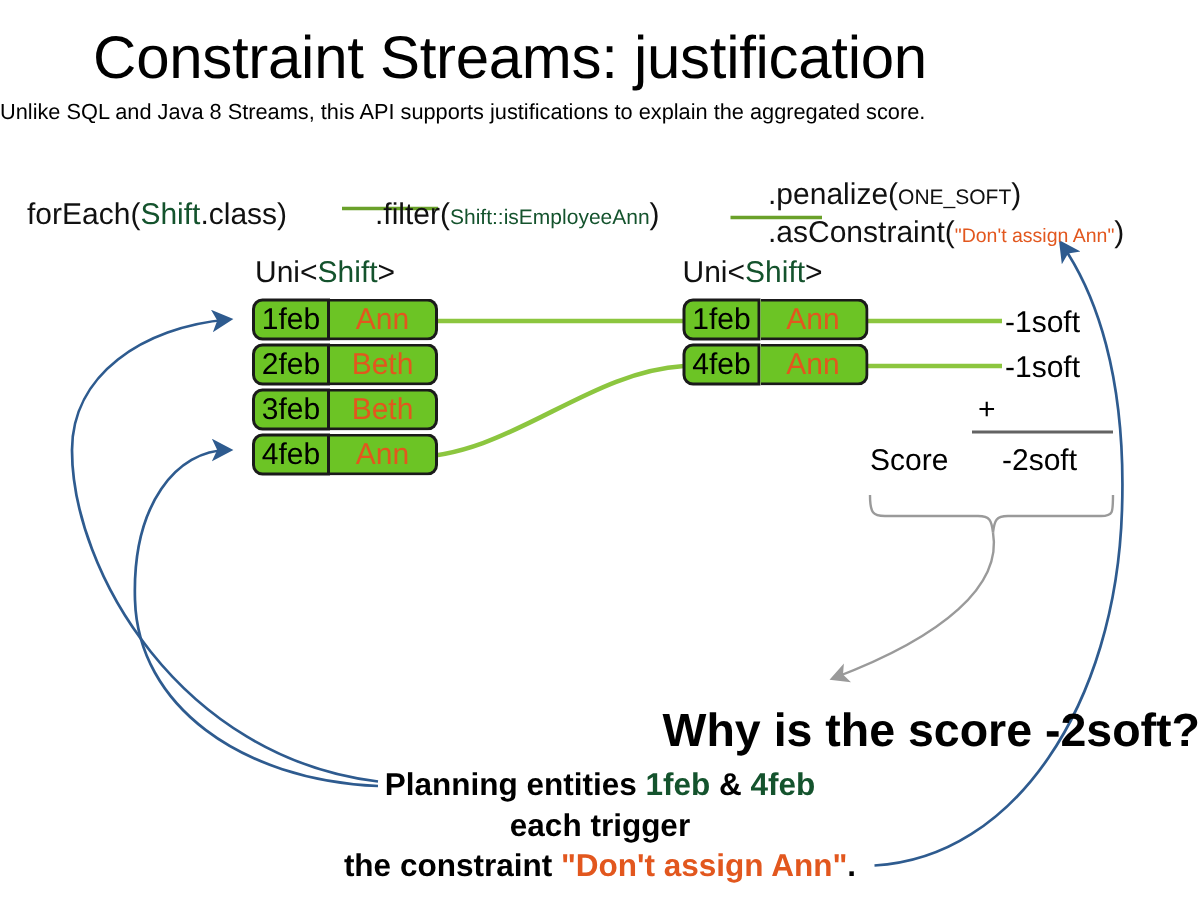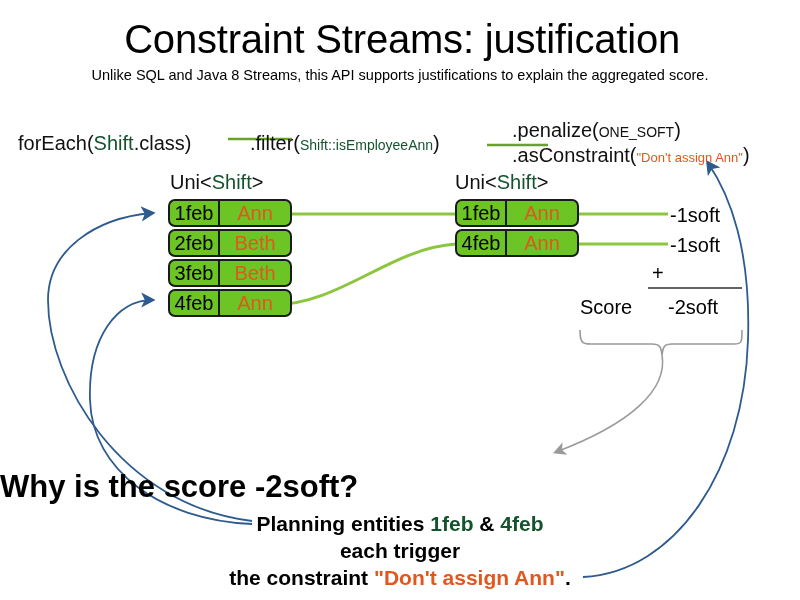--- a/index.html
+++ b/index.html
@@ -8,25 +8,25 @@
     font-family:"Liberation Sans", sans-serif;
     color:#000000;position:relative;
   }
   #stage{position:relative;width:800px;height:600px;}
 
   
   #wires{position:absolute;left:0;top:0;width:800px;height:600px;pointer-events:none;}
 
   
   .title{
-    position:absolute;left:0;top:16px;width:680px;text-align:right;
+    position:absolute;left:0;top:16px;width:680px;text-align:center;
     font-size:40px;line-height:46px;font-weight:400;letter-spacing:-.2px;
   }
   .subtitle{
-    position:absolute;left:0;top:65px;width:800px;text-align:center;
+    position:absolute;left:0;top:65px;width:800px;
     font-size:14.5px;line-height:20px;font-weight:400;
   }
 
   
   .code{position:absolute;font-size:20px;line-height:25px;white-space:nowrap;}
   .code .small{font-size:14px;}
   .code .tiny{font-size:13px;}
   .g{color:#14532d;}
   .o{color:#e2571e;}
   .blk{color:#111;}
@@ -67,21 +67,21 @@
   #soft-2{left:670px;top:233px;}
 
   
   #plus{position:absolute;left:652px;top:262px;font-size:20px;line-height:22px;}
   #sumrule{position:absolute;left:648px;top:287px;width:94px;height:2px;background:#636363;}
   #score-label{position:absolute;left:580px;top:295px;font-size:20px;line-height:24px;}
   #score-total{position:absolute;left:668px;top:295px;font-size:20px;line-height:24px;}
 
   
   .why{
-    position:absolute;left:0;top:468px;width:800px;text-align:left;
+    position:absolute;left:0;top:468px;width:800px;text-align:right;
     font-size:31px;line-height:38px;font-weight:bold;
   }
   .explain{
     position:absolute;left:0;top:510px;width:800px;text-align:center;
     font-size:21px;line-height:27px;
   }
   .explain .ln{display:block;font-weight:bold;}
 </style>
 </head>
 <body>

